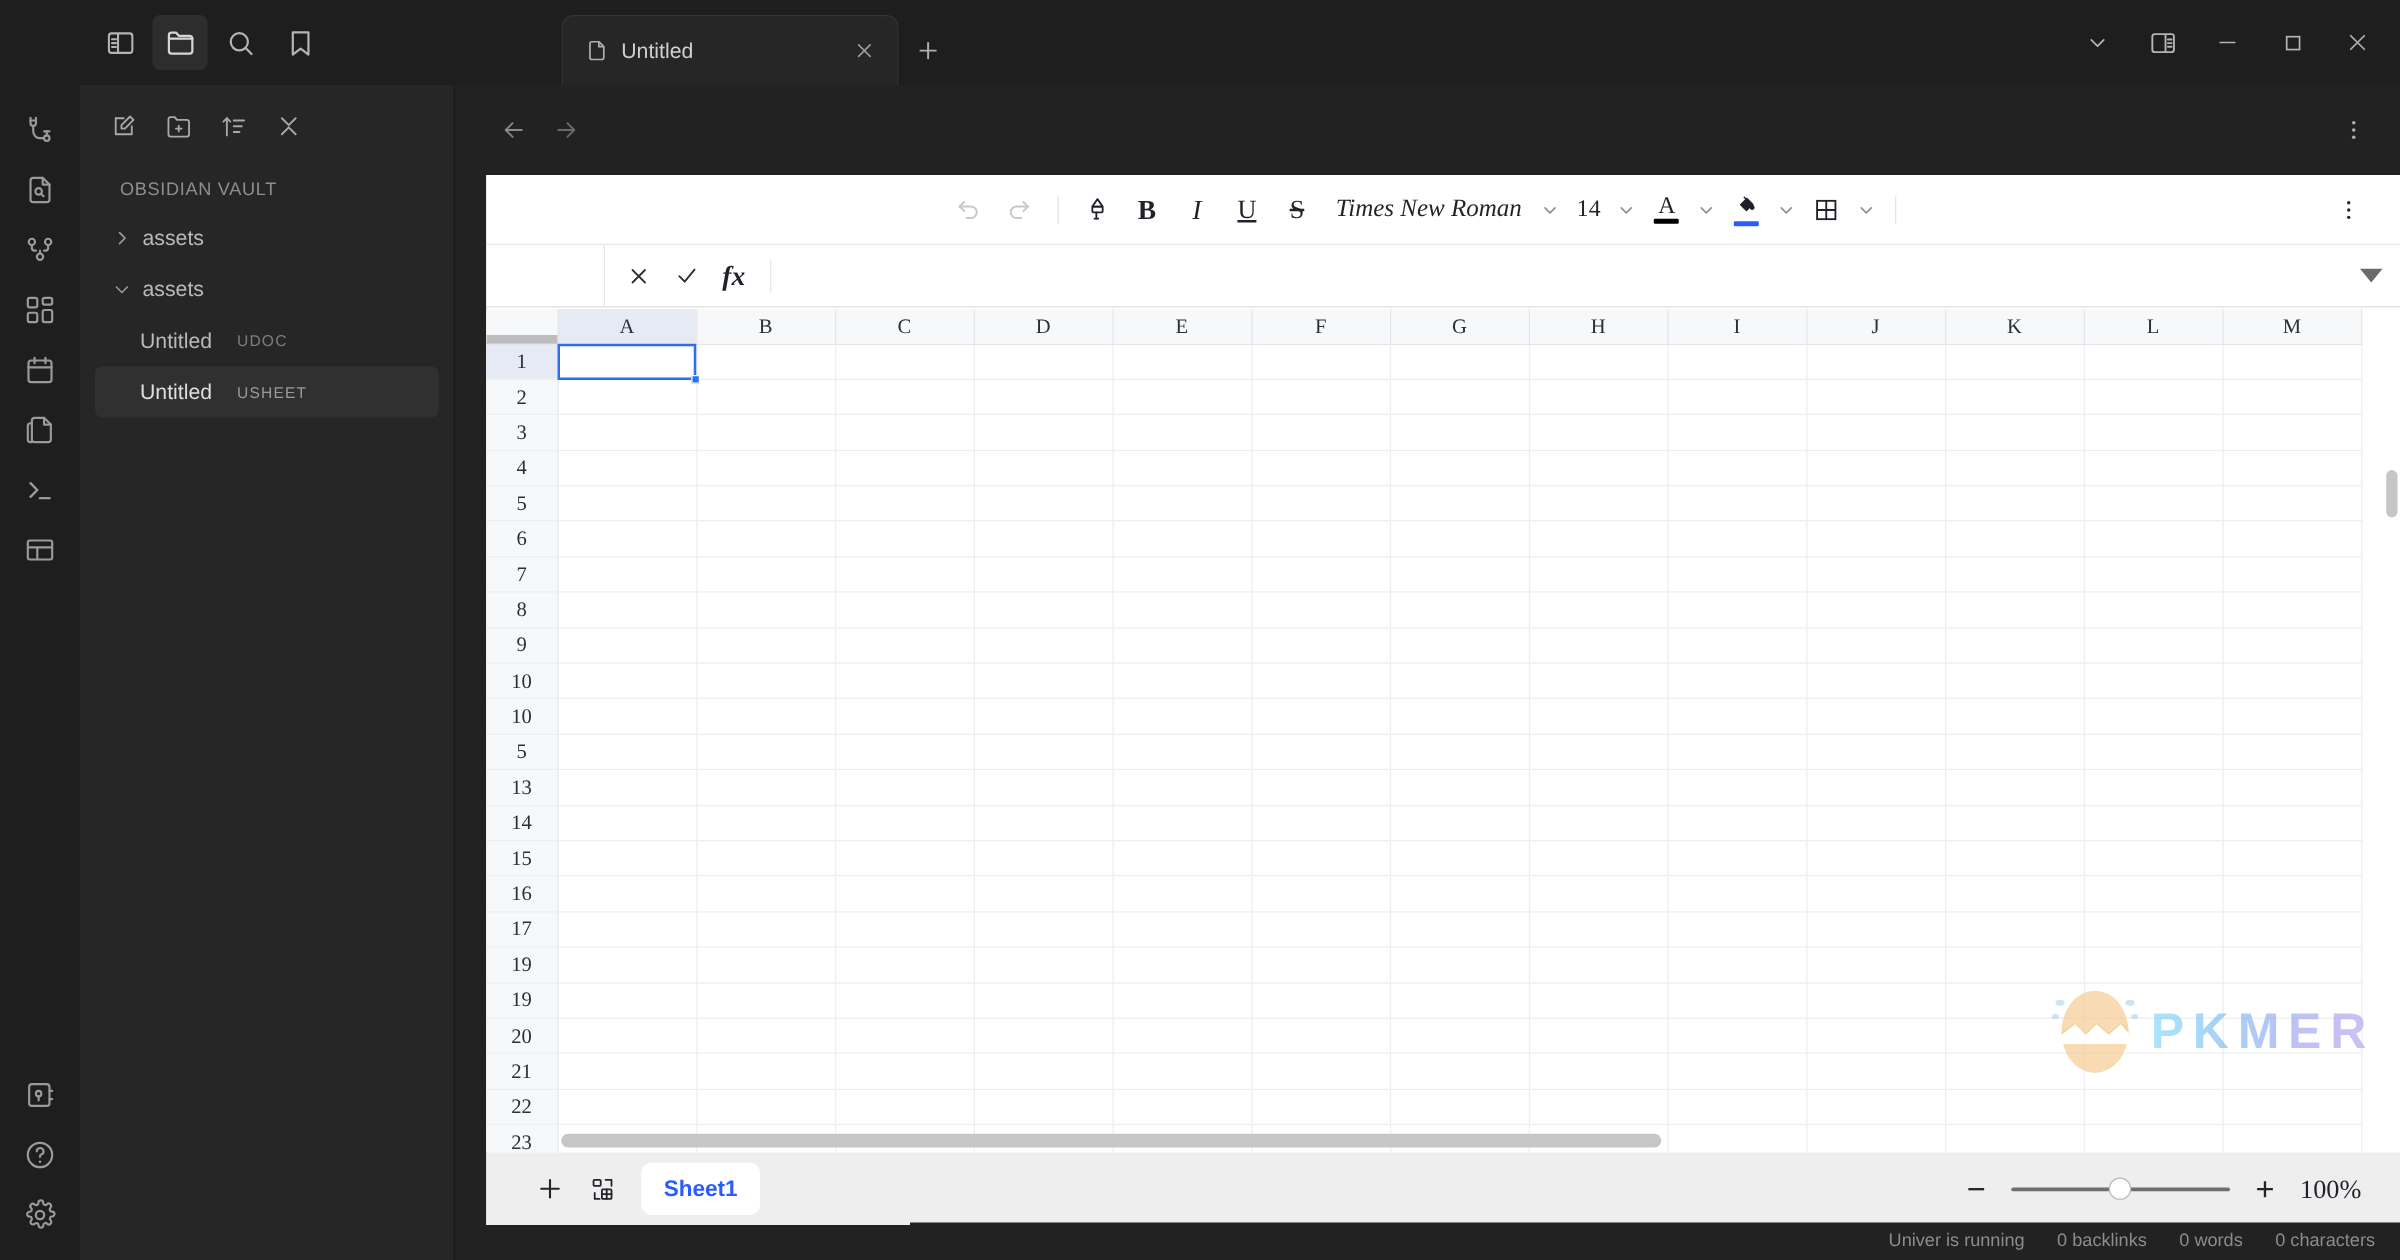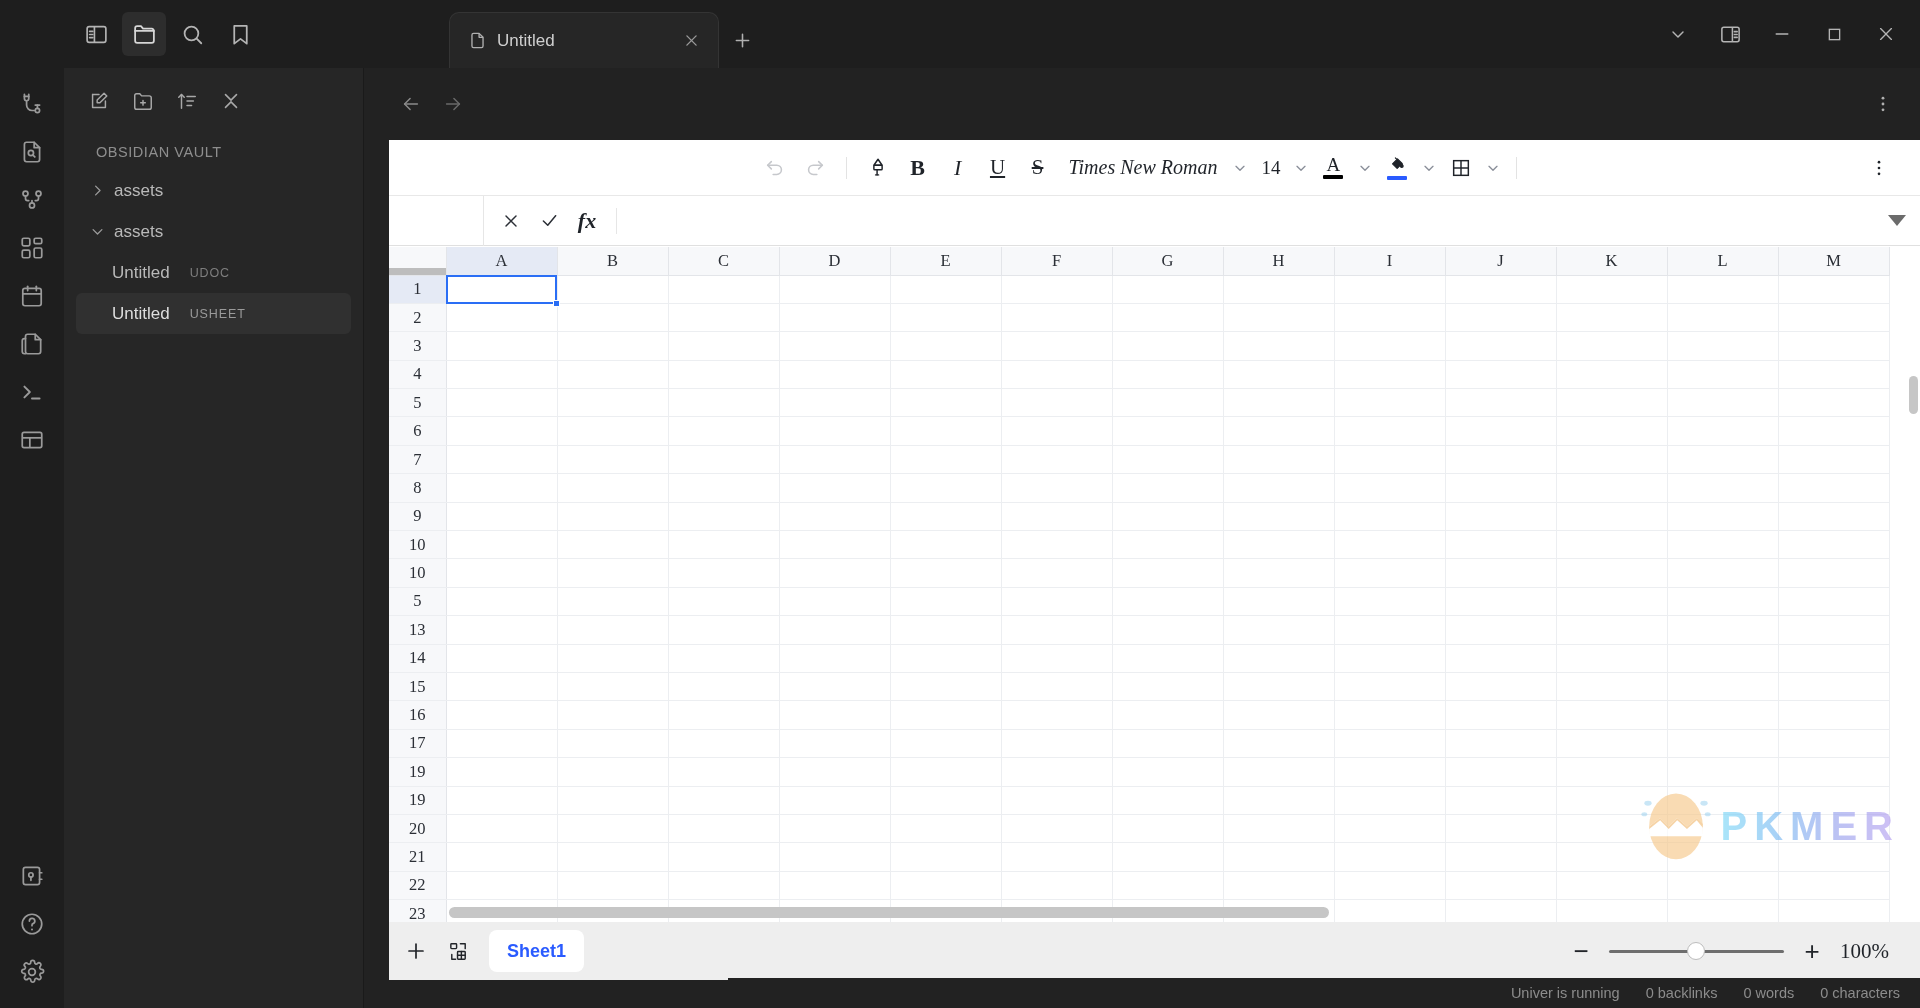--- a/index.html
+++ b/index.html
@@ -165,21 +165,21 @@
   .watermark {
     position: absolute; right: 20px; bottom: 55px; display: flex; align-items: center; gap: 6px;
     opacity: .65; pointer-events: none; filter: blur(.4px);
   }
   .wm-text { font-size: 40px; font-weight: 700; letter-spacing: 7px; font-family: "Liberation Sans", sans-serif;
     background: linear-gradient(90deg,#7dd8f7 0%,#7ab7f2 35%,#97a4ee 62%,#b79ef0 100%);
     -webkit-background-clip: text; background-clip: text; color: transparent; }
 
   .sheet-footer {
     position: absolute; left: 0; right: 0; bottom: 0; height: 58px;
-    background: #eeeeee; display: flex; align-items: center; padding: 0 10px 0 6px;
+    background: #eeeeee; display: flex; align-items: center; padding: 0 10px 0 30px;
   }
   .sf-btn { width: 42px; height: 42px; display: flex; align-items: center; justify-content: center;
             color: #22252a; cursor: pointer; }
   .sheet-tab {
     margin-left: 10px; background: #fff; border-radius: 8px; height: 42px;
     display: flex; align-items: center; padding: 0 18px; color: #2a5bff;
     font-weight: 700; font-size: 18px; cursor: pointer;
   }
   .zoom-area { margin-left: auto; display: flex; align-items: center; gap: 14px; padding-right: 12px; }
   .zoom-btn { width: 28px; height: 28px; display: flex; align-items: center; justify-content: center;

